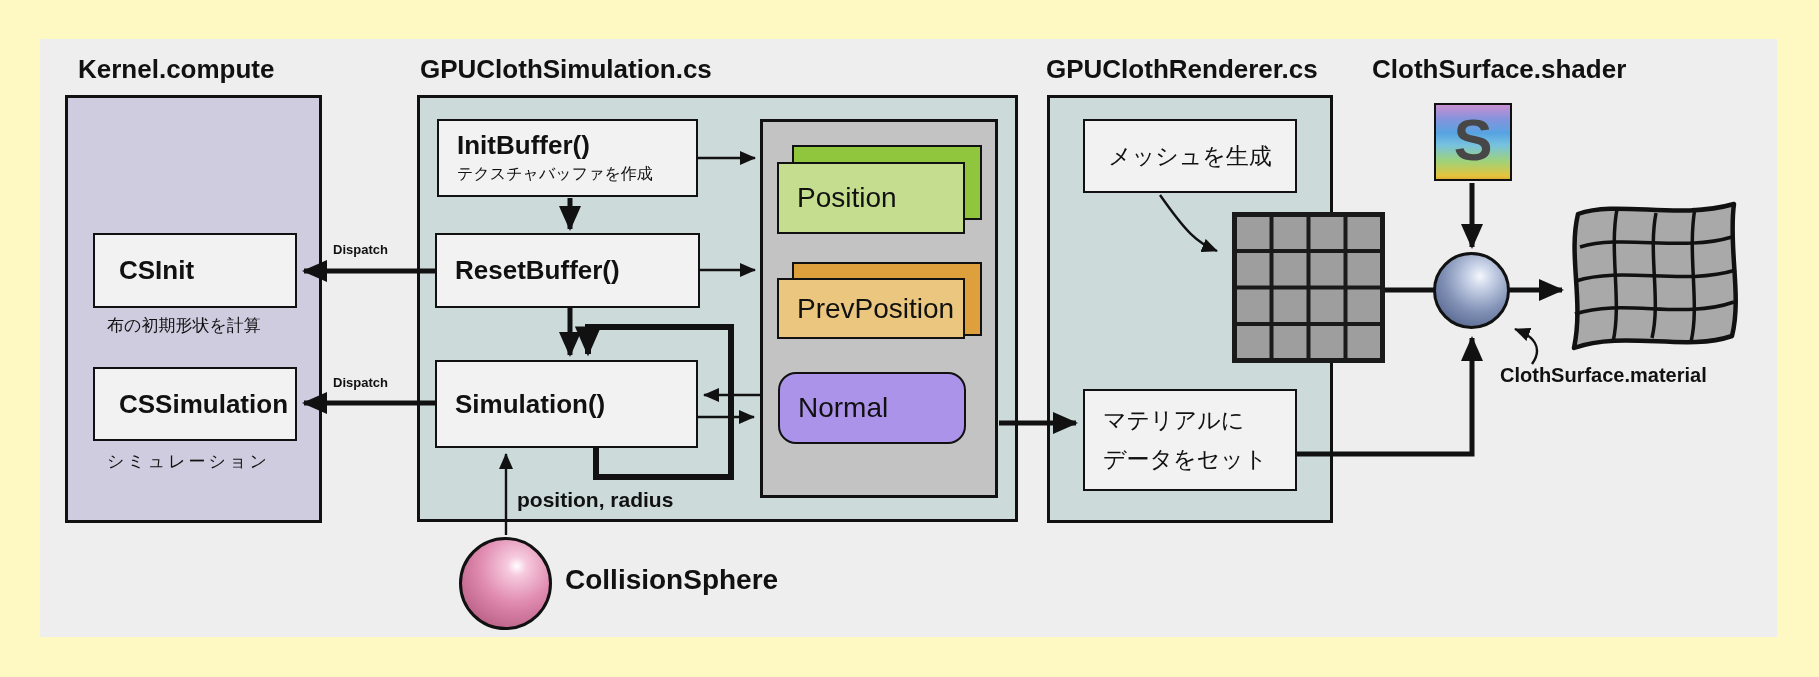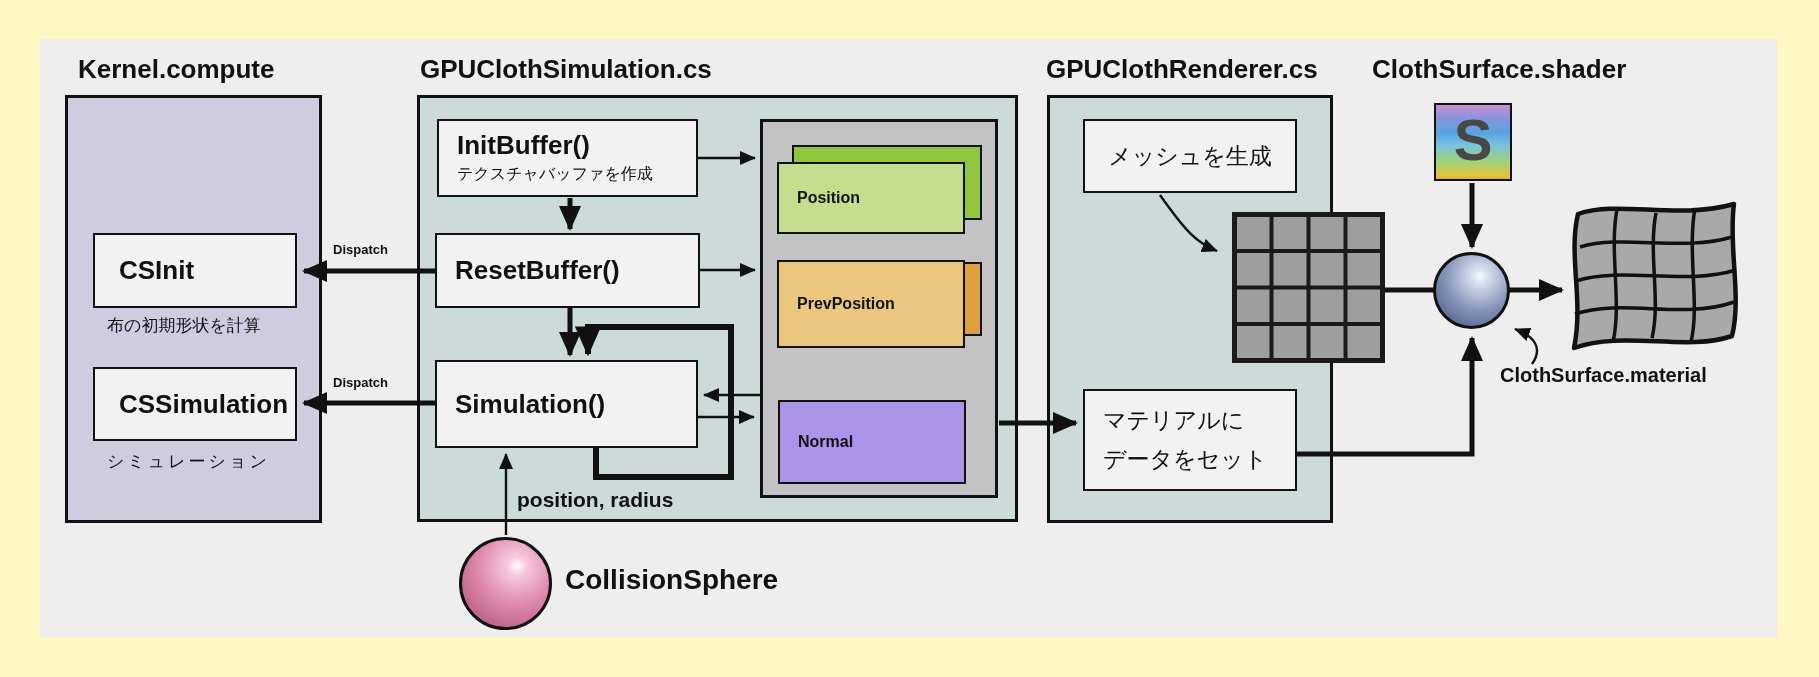--- a/index.html
+++ b/index.html
@@ -11,21 +11,21 @@
   .container{border:3px solid #111;box-sizing:border-box;}
   .wbox{background:var(--box-fill,#f2f2f2);border:2.5px solid #111;box-sizing:border-box;
         display:flex;flex-direction:column;justify-content:center;}
   .wbox .fn{font-size:26px;font-weight:700;line-height:1.1;}
   .wbox .jnote{font-size:16px;font-weight:400;margin-top:4px;}
   .pad18{padding-left:18px;}
   .pad24{padding-left:24px;}
   .annot{font-size:17px;font-weight:400;white-space:nowrap;}
   .dispatch{font-size:13px;font-weight:700;white-space:nowrap;}
   .card{border:2.2px solid #111;box-sizing:border-box;display:flex;align-items:center;}
-  .card .clabel{font-size:16px;font-weight:700;padding-left:18px;}
+  .card .clabel{font-size:28px;font-weight:400;padding-left:18px;}
   .jbox-text{font-size:23px;font-weight:400;}
   .sphere{border-radius:50%;border:3px solid #111;box-sizing:border-box;}
   .collision-sphere{background:radial-gradient(circle at 63% 30%, #ffffff 0%, #f6c9de 12%, #e08bb0 45%, #c2688f 75%, #a85479 100%);}
   .material-sphere{background:radial-gradient(circle at 62% 30%, #f4f7fd 0%, #c9d3e8 18%, #8494b8 52%, #5a6a92 82%, #46577d 100%);}
   .shader-icon{border:2.5px solid #111;box-sizing:border-box;display:flex;align-items:center;justify-content:center;
       background:linear-gradient(180deg,#c98fd2 0%,#8793dc 18%,#57a3e2 38%,#77c2df 54%,#9fd27a 76%,#e5c43c 96%,#dfaf33 100%);}
   .shader-icon span{font-size:58px;font-weight:700;color:#474747;line-height:1;transform:translateY(-2px);}
   .overlay{position:absolute;left:0;top:0;pointer-events:none;}
   .big-label{font-size:28px;font-weight:700;white-space:nowrap;}
   .mat-label{font-size:20px;font-weight:700;white-space:nowrap;}
@@ -67,24 +67,24 @@
 
   <div class="abs dispatch" style="left:333px;top:242px;">Dispatch</div>
   <div class="abs dispatch" style="left:333px;top:375px;">Dispatch</div>
 
   <div class="abs container" style="left:760px;top:119px;width:238px;height:379px;background:var(--panel-fill);"></div>
   <div class="abs card" style="left:792px;top:145px;width:190px;height:75px;background:var(--position-back);"></div>
   <div class="abs card" style="left:777px;top:162px;width:188px;height:72px;background:var(--position-front);">
     <div class="clabel">Position</div>
   </div>
   <div class="abs card" style="left:792px;top:262px;width:190px;height:74px;background:var(--prevposition-back);"></div>
-  <div class="abs card" style="left:777px;top:260px;width:188px;height:88px;background:var(--prevposition-front);">
+  <div class="abs card" style="left:777px;top:278px;width:188px;height:61px;background:var(--prevposition-front);">
     <div class="clabel">PrevPosition</div>
   </div>
-  <div class="abs card" style="left:778px;top:400px;width:188px;height:84px;background:var(--normal-fill);">
+  <div class="abs card" style="left:778px;top:372px;width:188px;height:72px;background:var(--normal-fill);border-radius:18px;">
     <div class="clabel">Normal</div>
   </div>
 
   <div class="abs container" style="left:1047px;top:95px;width:286px;height:428px;background:var(--renderer-fill);"></div>
   <div class="abs wbox" style="left:1083px;top:119px;width:214px;height:74px;align-items:center;">
     <div class="jbox-text">メッシュを生成</div>
   </div>
   <div class="abs wbox pad18" style="left:1083px;top:389px;width:214px;height:102px;">
     <div class="jbox-text">マテリアルに</div>
     <div class="jbox-text" style="margin-top:8px;">データをセット</div>

